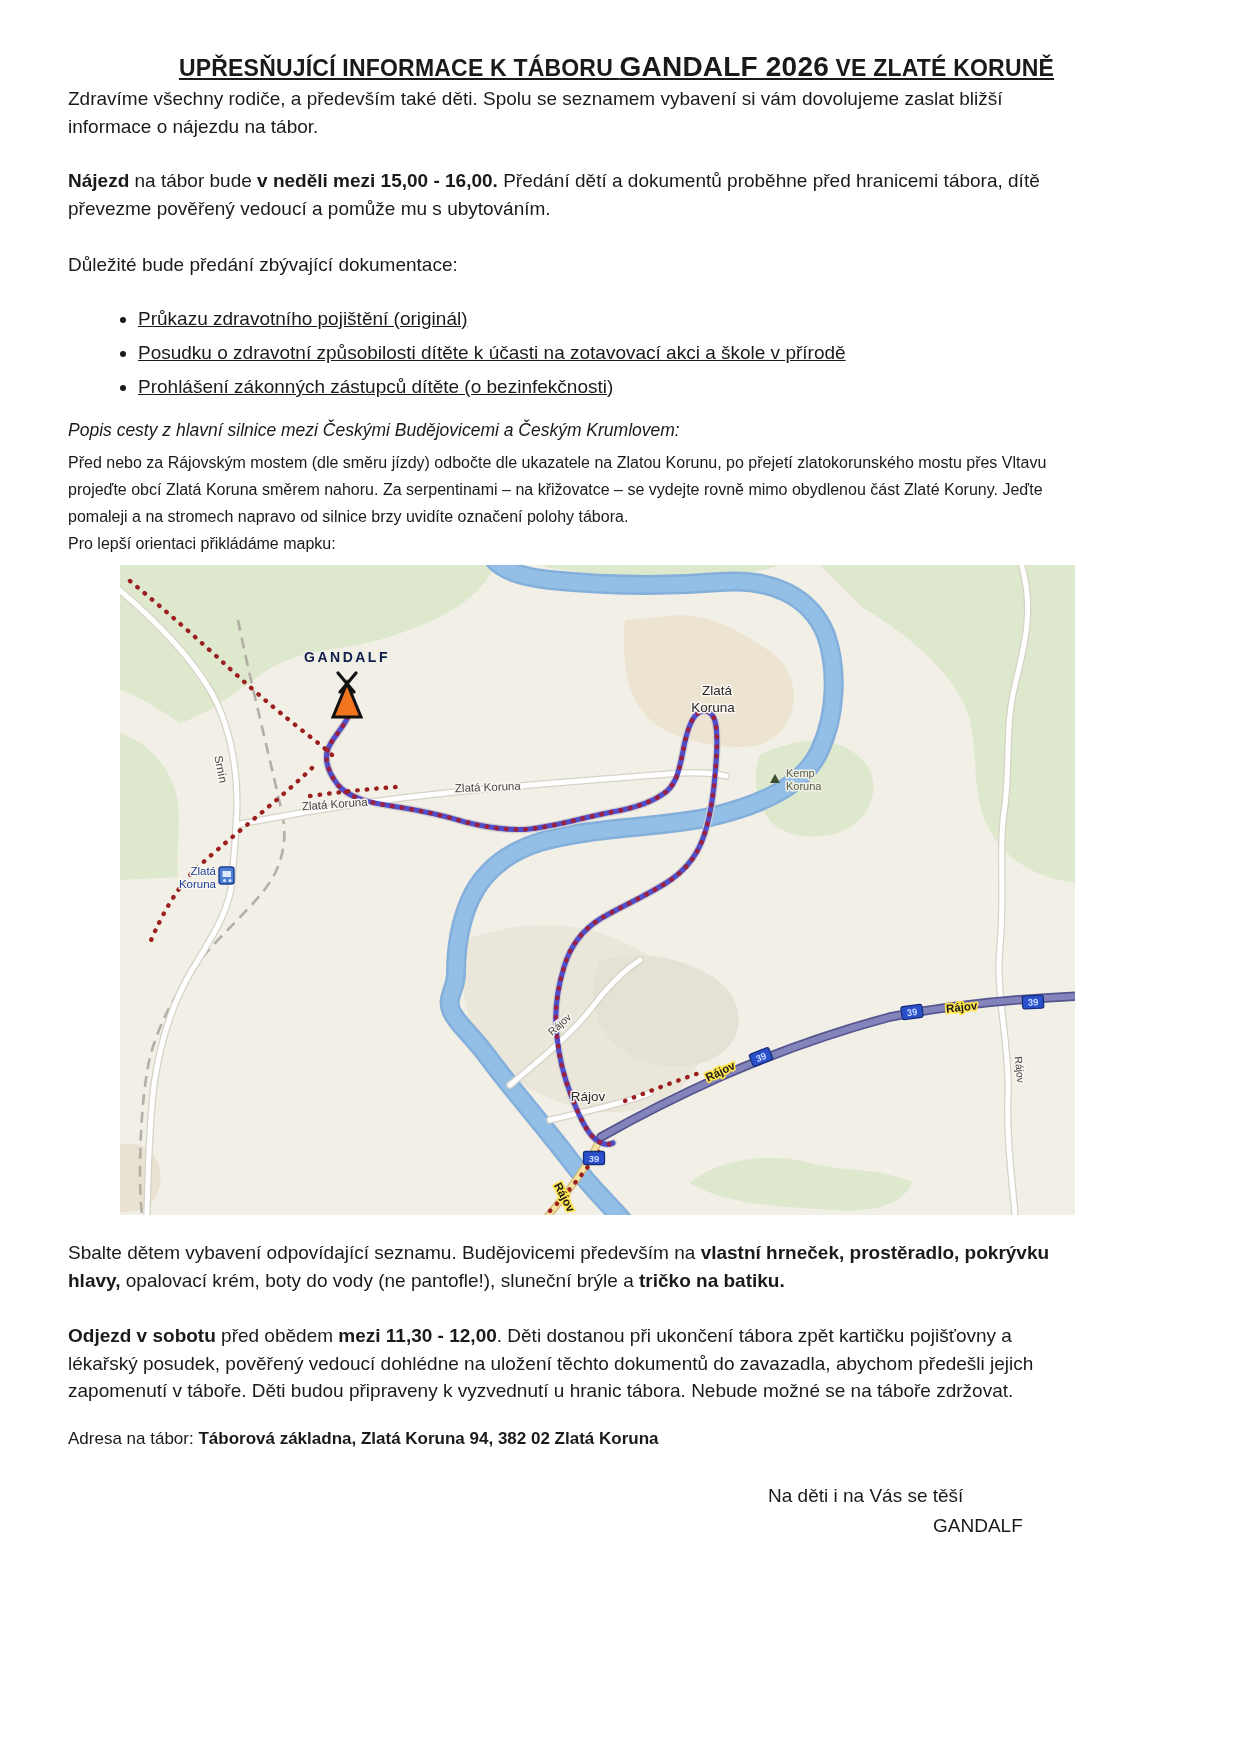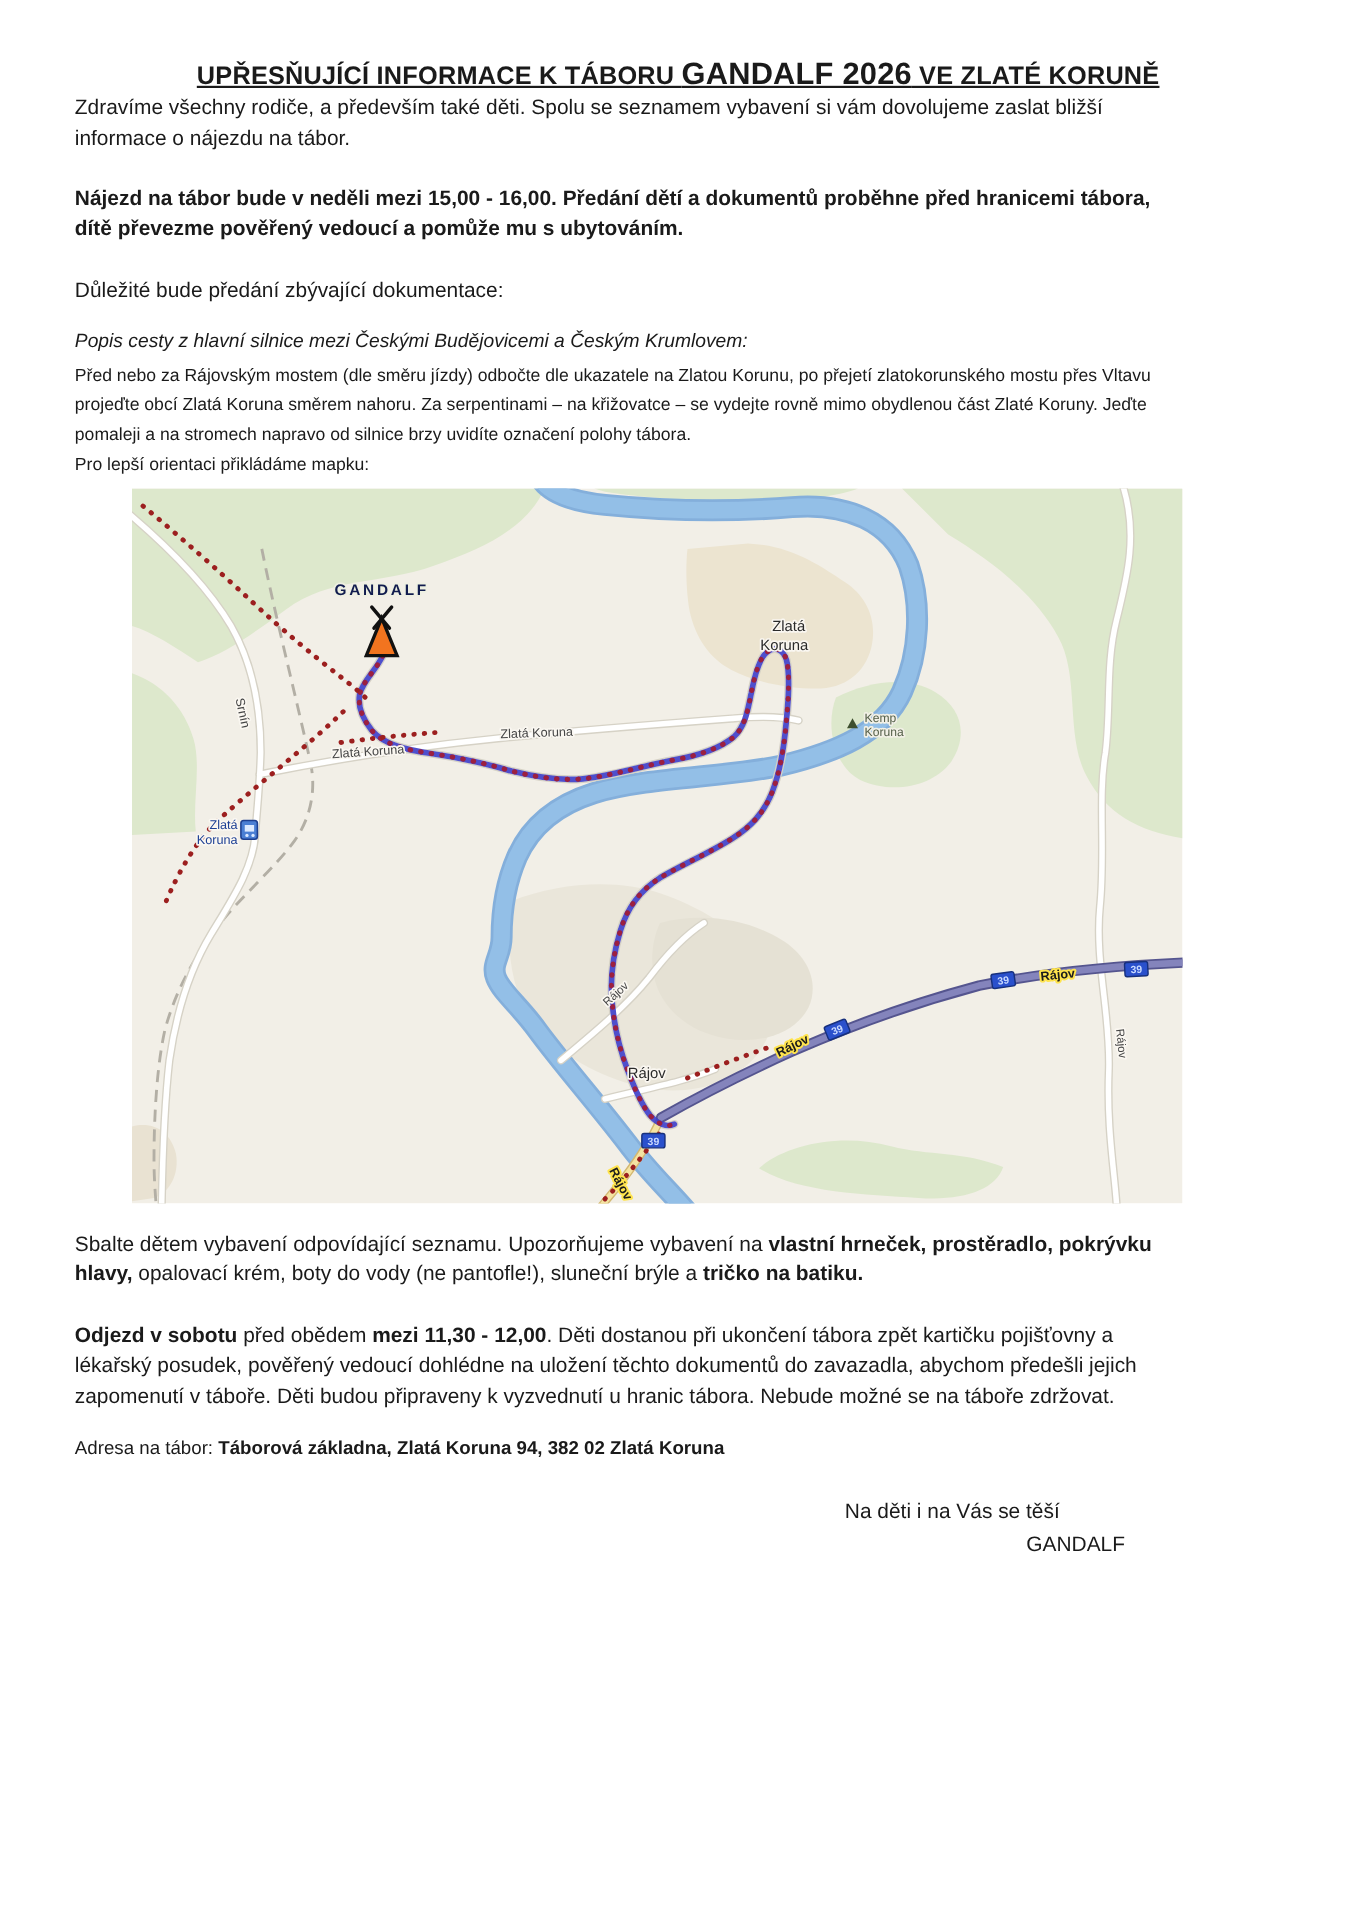--- a/index.html
+++ b/index.html
@@ -10,21 +10,21 @@
     font-family:"Liberation Sans", sans-serif;
     color:#1a1a1a;
   }
   .title { text-align:center; font-weight:bold; font-size:23px; line-height:34px;
            text-decoration:underline; letter-spacing:.2px; }
   .title .brand { font-size:28px; }
   p { margin:0; font-size:19px; line-height:27.5px; }
   .w  { max-width:990px; }
   .w2 { max-width:1020px; }
   .mt-p1 { }
-  .mt-p2 { margin-top:27px;font-weight:bold; }
+  .mt-p2 { margin-top:27px; }
   .mt-p3 { margin-top:29px; }
   ul.docs { margin:26px 0 0 0; padding-left:70px; }
   ul.docs li { font-size:19px; line-height:27.5px; margin-bottom:6.5px;
                text-decoration:underline; }
   .route-heading { margin:26px 0 0 142px; font-size:19.5px; font-weight:bold;
                    text-decoration:underline; }
   .route-title { margin-top:20px; font-size:17.5px; font-weight:normal; font-style:italic; }
   .route-body { margin-top:8px; font-size:16px; line-height:27px; }
   .map-note   { font-size:16px; line-height:27px; }
   .map-wrap { margin:8px 0 0 52px; width:955px; height:650px; }
@@ -66,20 +66,25 @@
   </p>
 
   <p class="w mt-p2">
     <b>Nájezd</b><span> na tábor bude </span><b>v neděli mezi 15,00 - 16,00.</b><span> Předání dětí a dokumentů proběhne před hranicemi tábora, dítě převezme pověřený vedoucí a pomůže mu s ubytováním.</span>
   </p>
 
   <p class="w mt-p3">
     <span>Důležité bude předání zbývající dokumentace:</span>
   </p>
 
+  <ul class="docs">
+    <li>Průkazu zdravotního pojištění (originál)</li>
+    <li>Posudku o zdravotní způsobilosti dítěte k účasti na zotavovací akci a škole v přírodě</li>
+    <li>Prohlášení zákonných zástupců dítěte (o bezinfekčnosti)</li>
+  </ul>
 
 
   <div class="route-title w2">Popis cesty z hlavní silnice mezi Českými Budějovicemi a Českým Krumlovem:</div>
 
   <p class="route-body w2">
     <span>Před nebo za Rájovským mostem (dle směru jízdy) odbočte dle ukazatele na Zlatou Korunu, po přejetí zlatokorunského mostu přes Vltavu projeďte obcí Zlatá Koruna směrem nahoru. Za serpentinami – na křižovatce – se vydejte rovně mimo obydlenou část Zlaté Koruny. Jeďte pomaleji a na stromech napravo od silnice brzy uvidíte označení polohy tábora.</span>
   </p>
 
   <div class="map-note">Pro lepší orientaci přikládáme mapku:</div>
 
@@ -204,21 +209,21 @@
       <text class="lbl-town" x="468" y="536" text-anchor="middle">Rájov</text>
       <text class="lbl lbl-sm" x="442" y="462" text-anchor="middle" transform="rotate(-42 442 462)">Rájov</text>
       <text class="lbl lbl-sm" x="896" y="505" text-anchor="middle" transform="rotate(84 896 505)">Rájov</text>
       <text class="lbl-yel" x="602" y="510" text-anchor="middle" transform="rotate(-26 602 510)">Rájov</text>
       <text class="lbl-yel" x="842" y="446" text-anchor="middle" transform="rotate(-6 842 446)">Rájov</text>
       <text class="lbl-yel" x="441" y="634" text-anchor="middle" transform="rotate(62 441 634)">Rájov</text>
     </svg>
   </div>
 
   <p class="w packing">
-    <span>Sbalte dětem vybavení odpovídající seznamu. Upozorňujeme vybavení na </span><b>vlastní hrneček, prostěradlo, pokrývku hlavy,</b><span> opalovací krém, boty do vody (ne pantofle!), sluneční brýle a </span><b>tričko na batiku.</b>
+    <span>Sbalte dětem vybavení odpovídající seznamu. Budějovicemi především na </span><b>vlastní hrneček, prostěradlo, pokrývku hlavy,</b><span> opalovací krém, boty do vody (ne pantofle!), sluneční brýle a </span><b>tričko na batiku.</b>
   </p>
 
   <p class="w departure">
     <b>Odjezd v sobotu</b><span> před obědem </span><b>mezi 11,30 - 12,00</b><span>. Děti dostanou při ukončení tábora zpět kartičku pojišťovny a lékařský posudek, pověřený vedoucí dohlédne na uložení těchto dokumentů do zavazadla, abychom předešli jejich zapomenutí v táboře. Děti budou připraveny k vyzvednutí u hranic tábora. Nebude možné se na táboře zdržovat.</span>
   </p>
 
   <p class="address">
     <span>Adresa na tábor: </span><b>Táborová základna, Zlatá Koruna 94, 382 02 Zlatá Koruna</b>
   </p>
 

